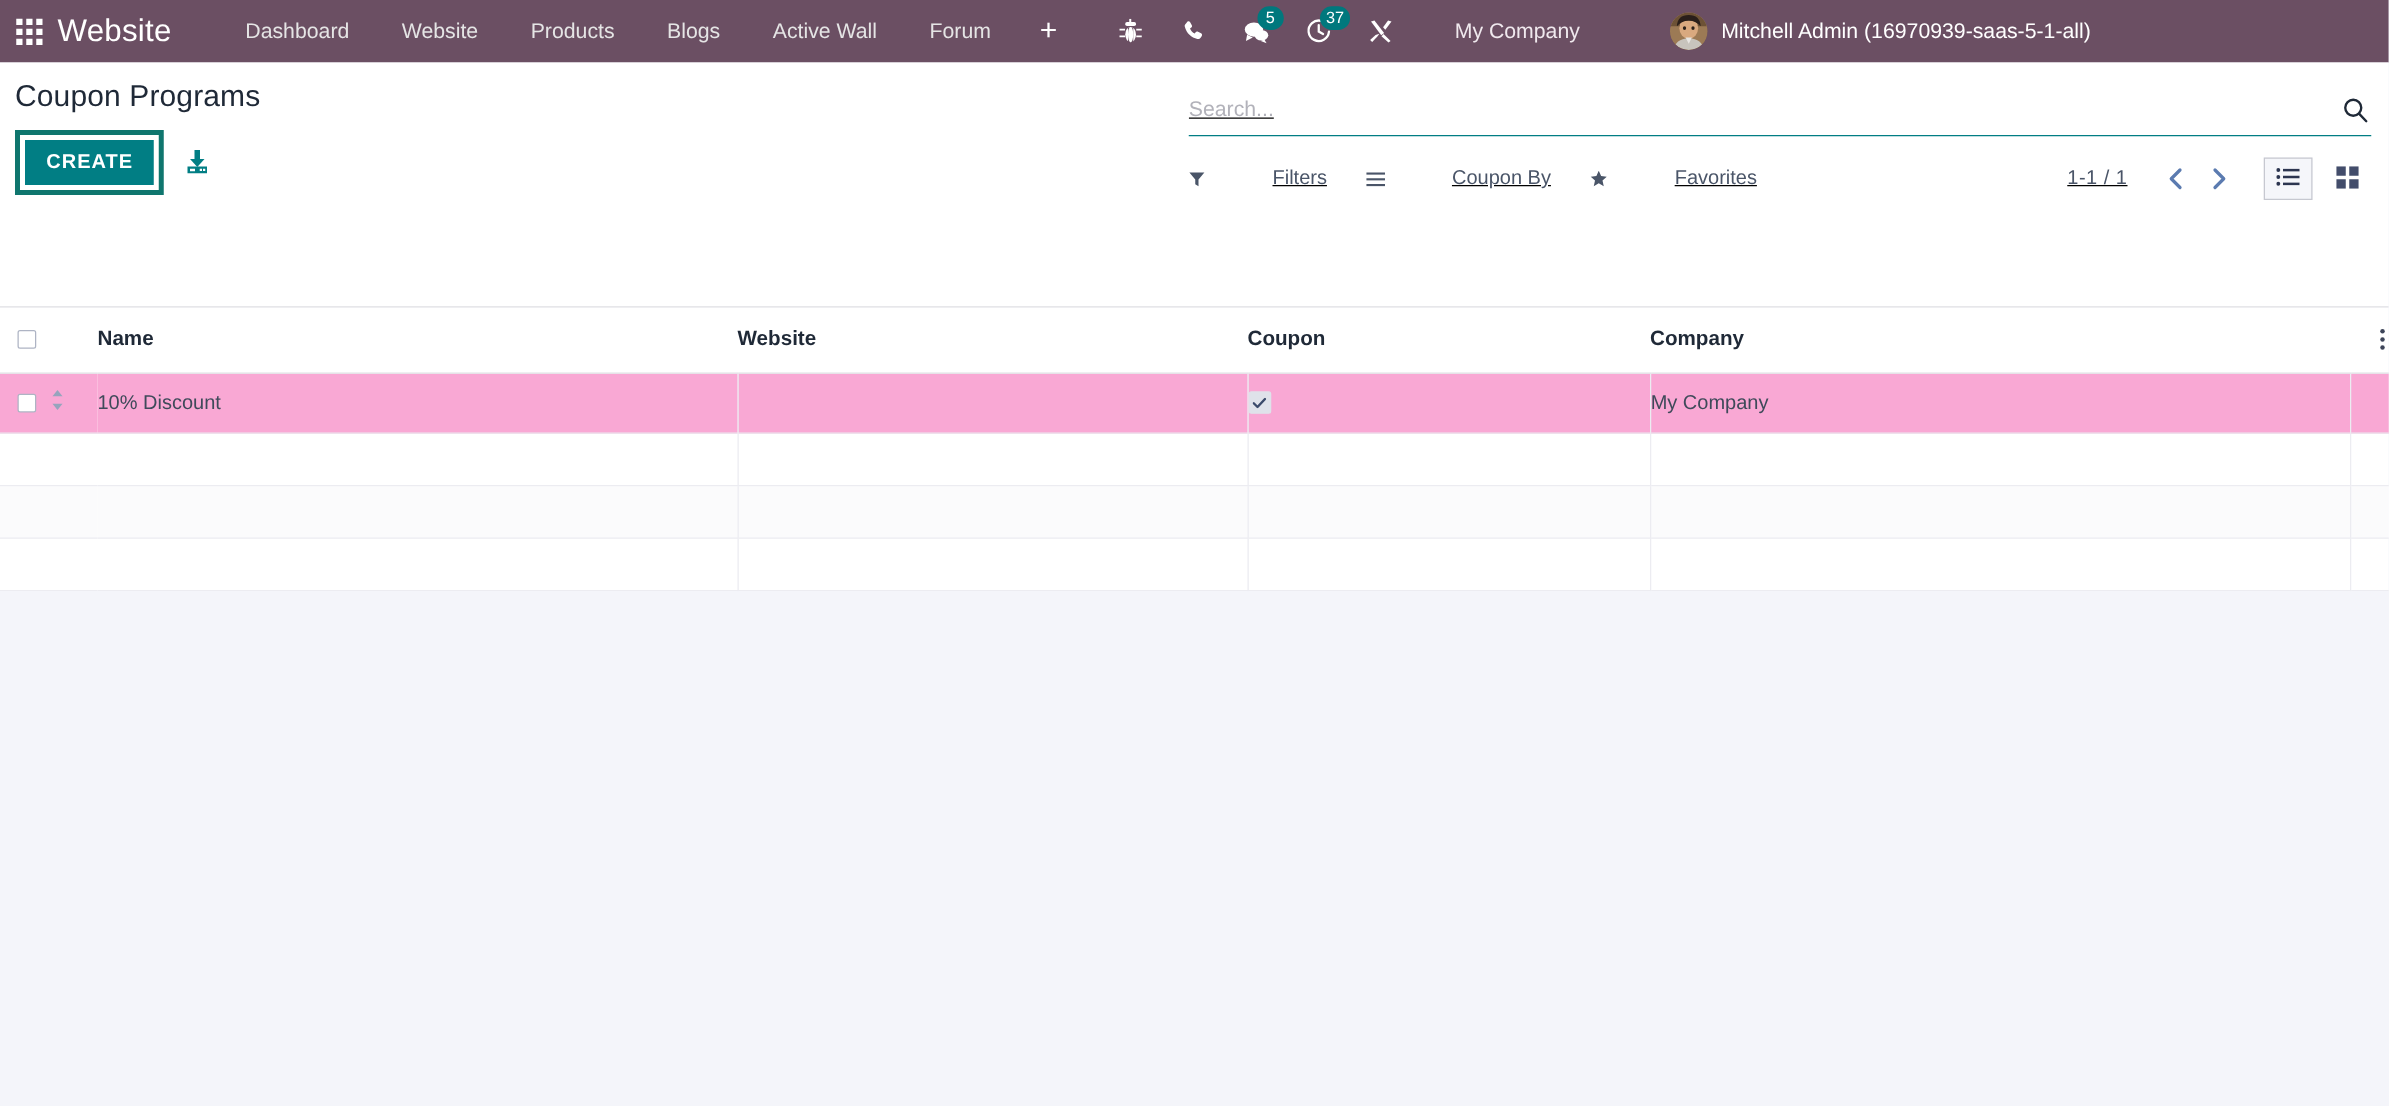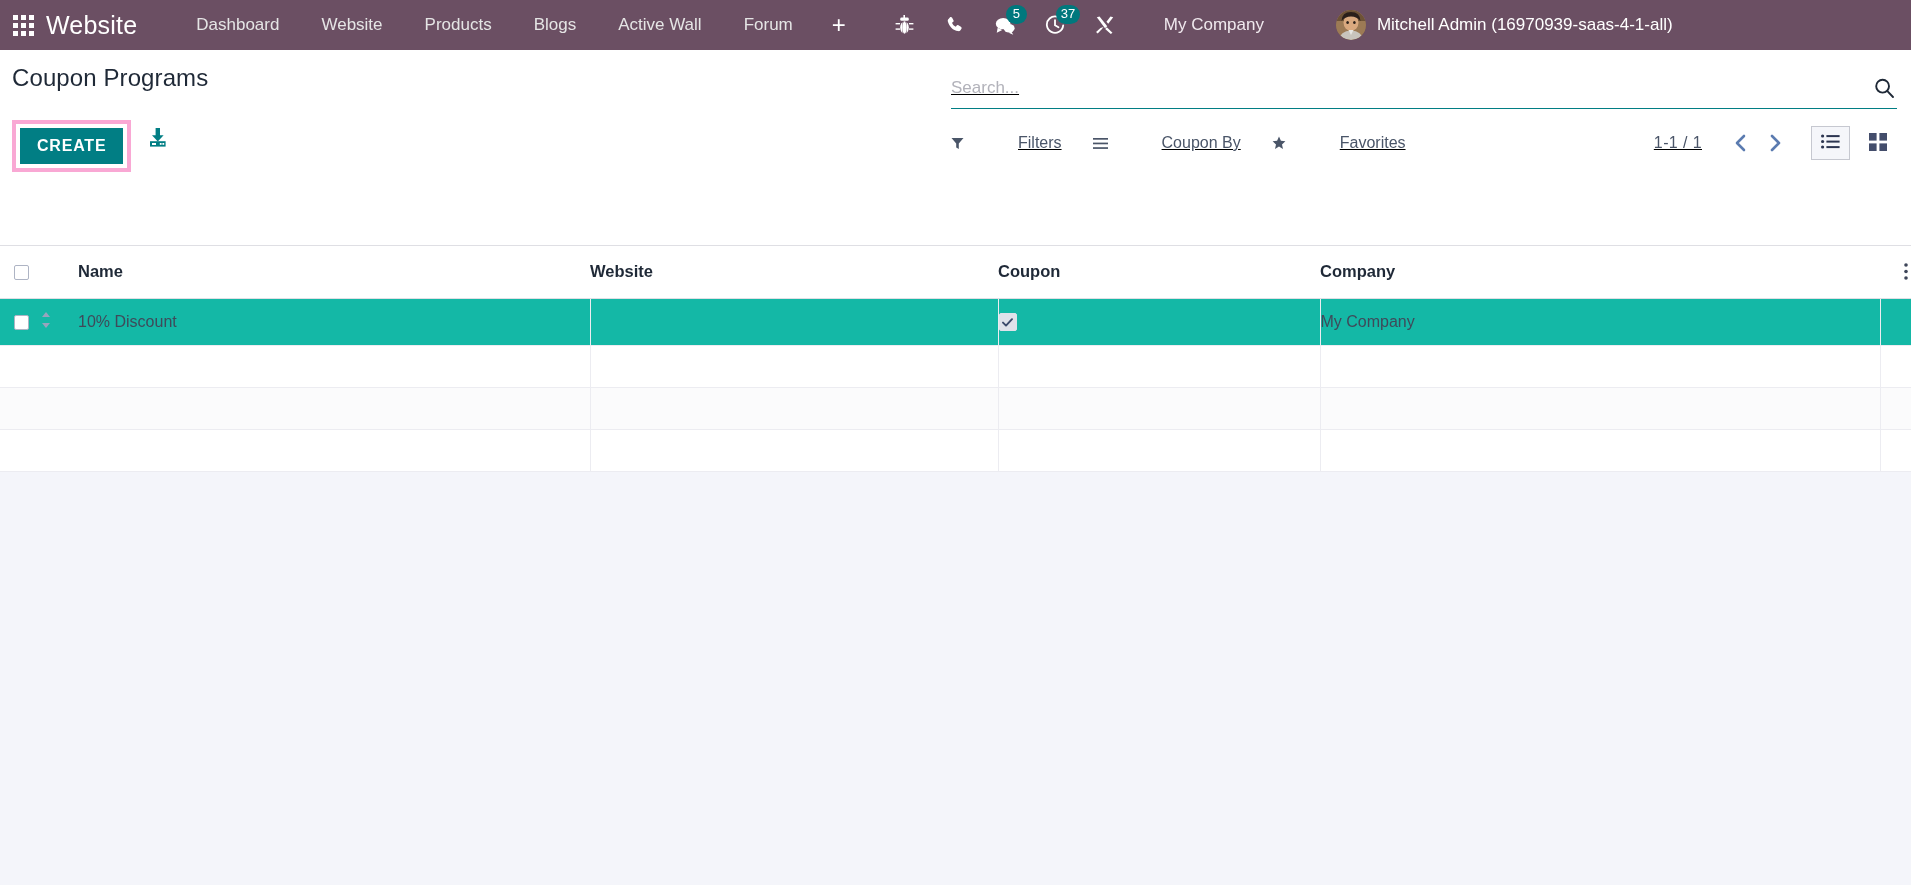--- a/index.html
+++ b/index.html
@@ -99,25 +99,24 @@
     height: 196px;
     position: relative;
   }
   .cp-left { position: absolute; left: 12px; top: 0; }
   .page-title {
     font-size: 24px; color: #1f2937; font-weight: normal;
     margin: 0; padding-top: 14px; letter-spacing: .1px;
   }
   .cp-actions { display: flex; align-items: center; margin-top: 12px; }
   .create-highlight {
-    border: 4px solid #f9a8d4;
+    border: 4px solid #0f766e;
     padding: 4px;
     display: inline-block;
     line-height: 0;
-    margin-top: 16px;
   }
   .btn-create {
     background: #017e84;
     color: #ffffff;
     border: none;
     font-size: 16px;
     font-weight: bold;
     letter-spacing: .8px;
     padding: 9px 17px;
     cursor: pointer;
@@ -205,21 +204,21 @@
     height: 42px;
   }
   .col-check { width: 40px; padding-left: 14px !important; }
   .col-handle { width: 38px; }
   .col-name { width: 512px; }
   .col-website { width: 408px; }
   .col-active { width: 322px; }
   .col-company { width: 560px; }
   .col-opt { width: 51px; }
   td.cell-bordered { border-right: 1px solid #ececf1; }
-  .row-main td { background: #14b8a6; }
+  .row-main td { background: #f9a8d4; }
   .row-empty td { border-bottom: 1px solid #ececf1; height: 48px; }
   .row-empty.alt td { background: #fbfbfc; }
 
   .cb {
     width: 15px; height: 15px;
     border: 1px solid #aeb4c4;
     border-radius: 2px;
     background: #ffffff;
     display: inline-block;
     cursor: pointer;
@@ -327,21 +326,21 @@
           <rect x="0" y="0" width="30" height="11" fill="#6d5236"></rect>
           <ellipse cx="15" cy="12.5" rx="7.5" ry="8.5" fill="#d9a97f"></ellipse>
           <path d="M5.5 11 Q6 2 15 2 Q24 2 24.5 11 Q21 6.5 15 6.5 Q9 6.5 5.5 11Z" fill="#2a1f1a"></path>
           <ellipse cx="11.6" cy="12.4" rx="1.3" ry="1.5" fill="#2b211b"></ellipse>
           <ellipse cx="18.4" cy="12.4" rx="1.3" ry="1.5" fill="#2b211b"></ellipse>
           <path d="M3 30 Q4 21 15 20.5 Q26 21 27 30 Z" fill="#c8c4bd"></path>
           <path d="M12.5 20 L15 25 L17.5 20 Z" fill="#e8e6e2"></path>
         </g>
       </svg>
     </div>
-    <span class="username">Mitchell Admin (16970939-saas-4-1-all)</span>
+    <span class="username">Mitchell Admin (16970939-saas-5-1-all)</span>
   </div>
 </div>
 
 <div class="control-panel">
 
   <div class="cp-left">
     <h1 class="page-title">Coupon Programs</h1>
     <div class="cp-actions">
       <span class="create-highlight">
         <button class="btn-create">CREATE</button>

